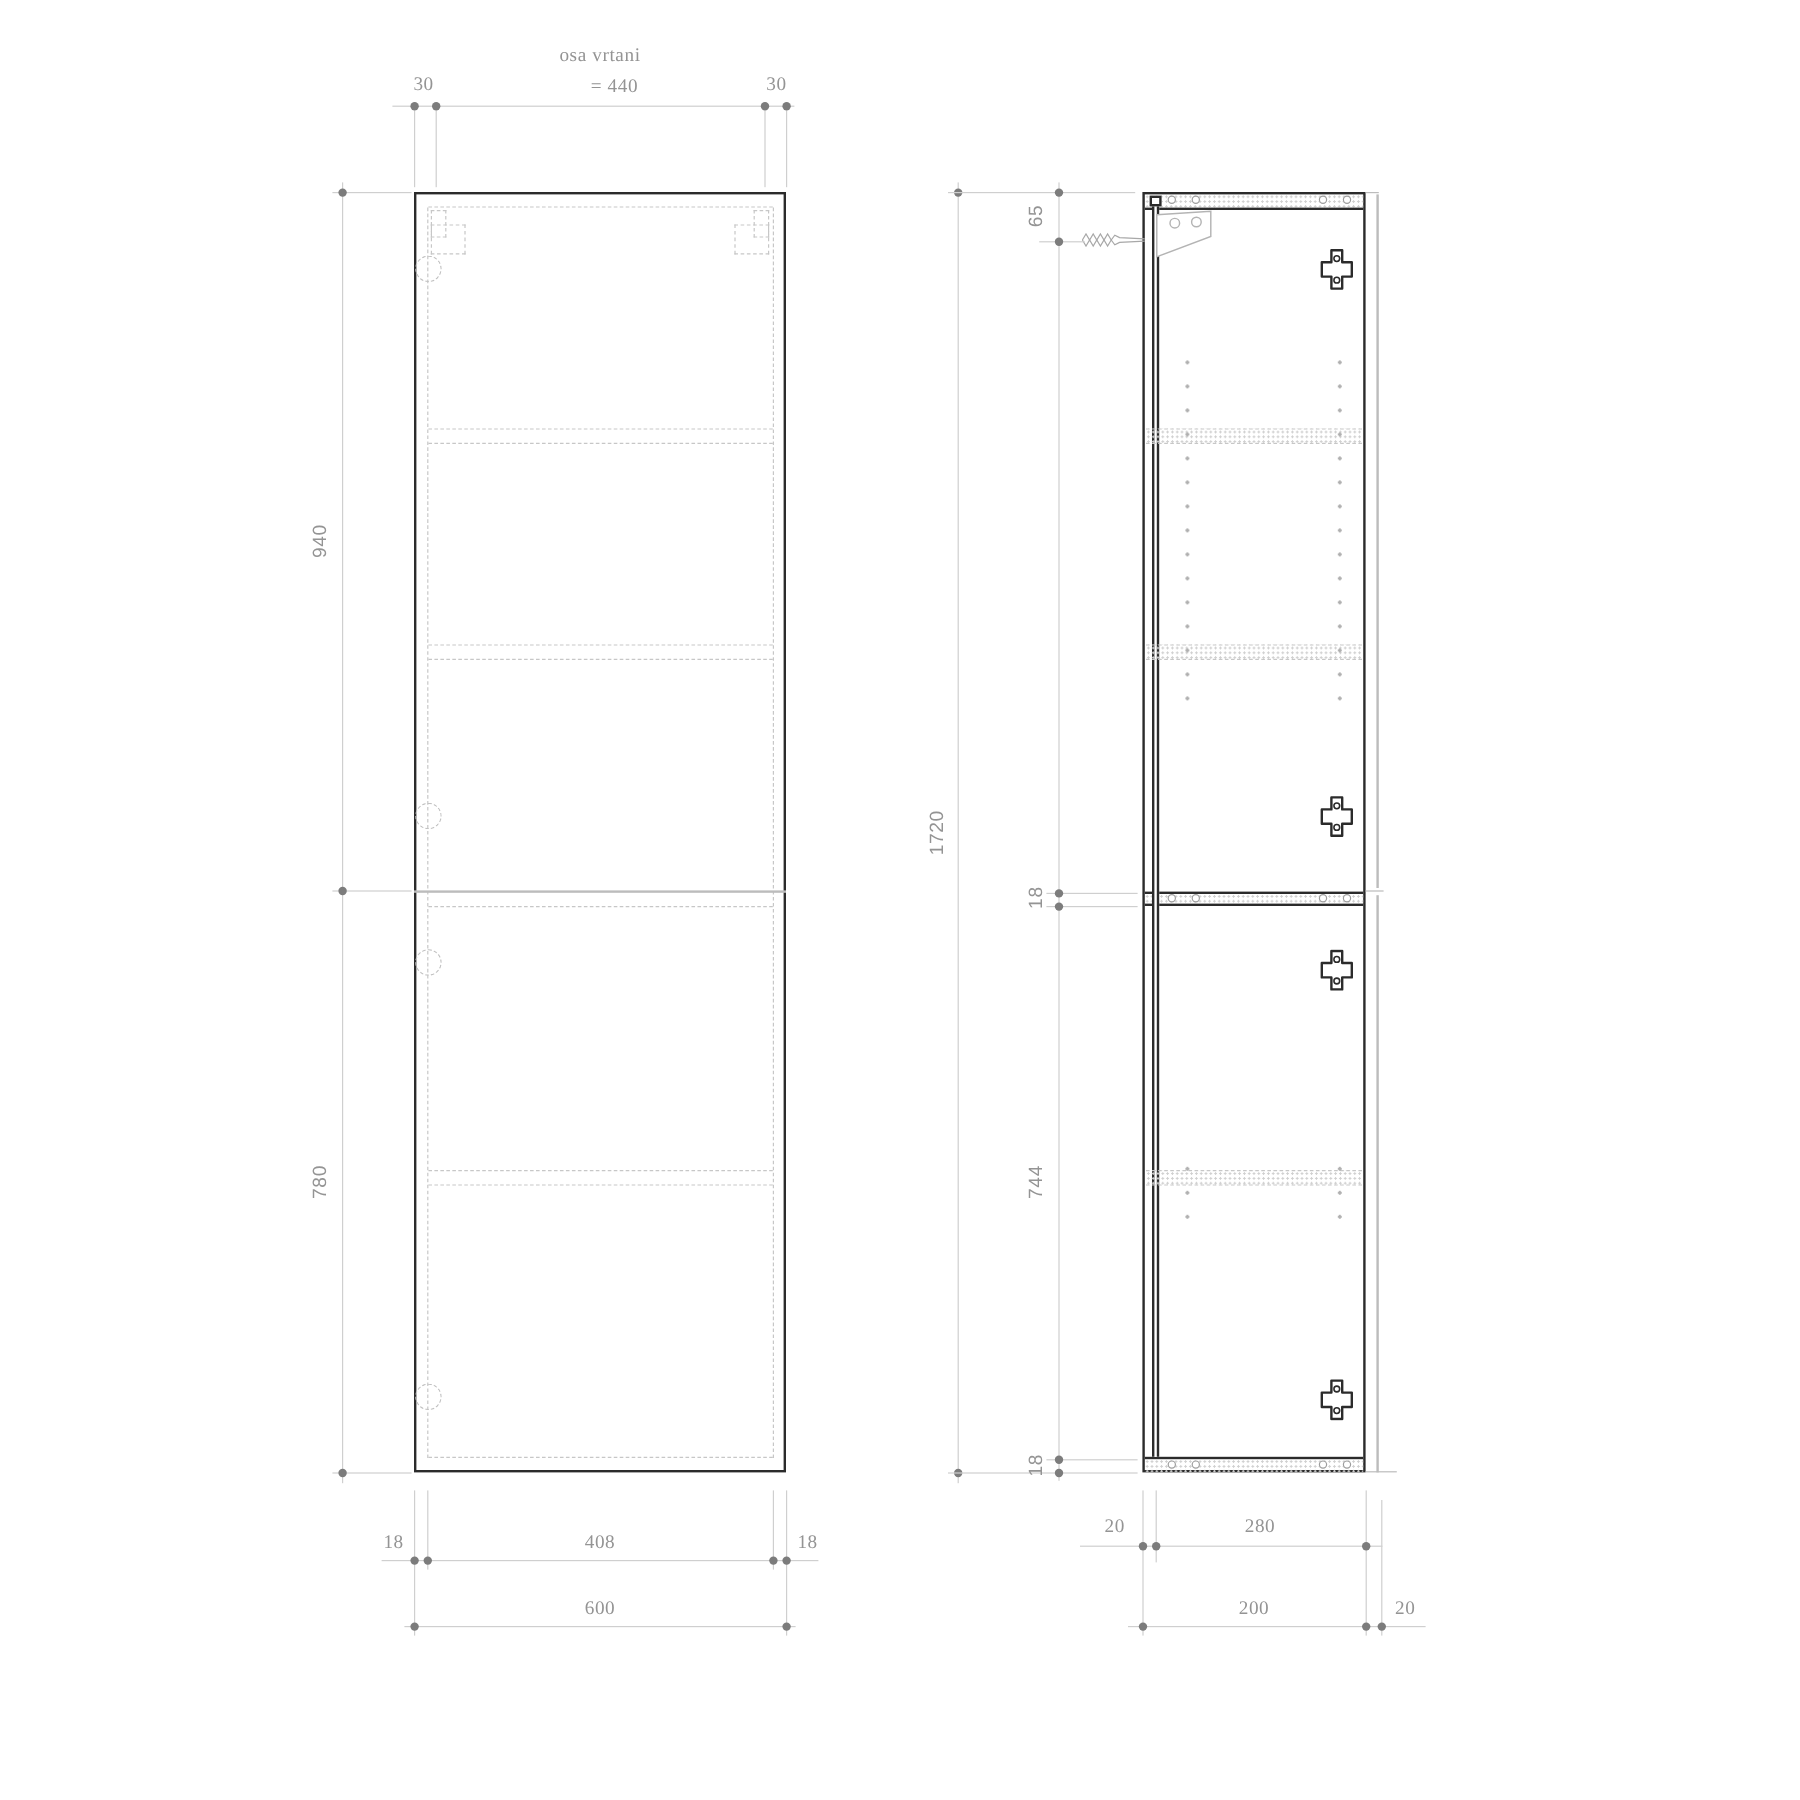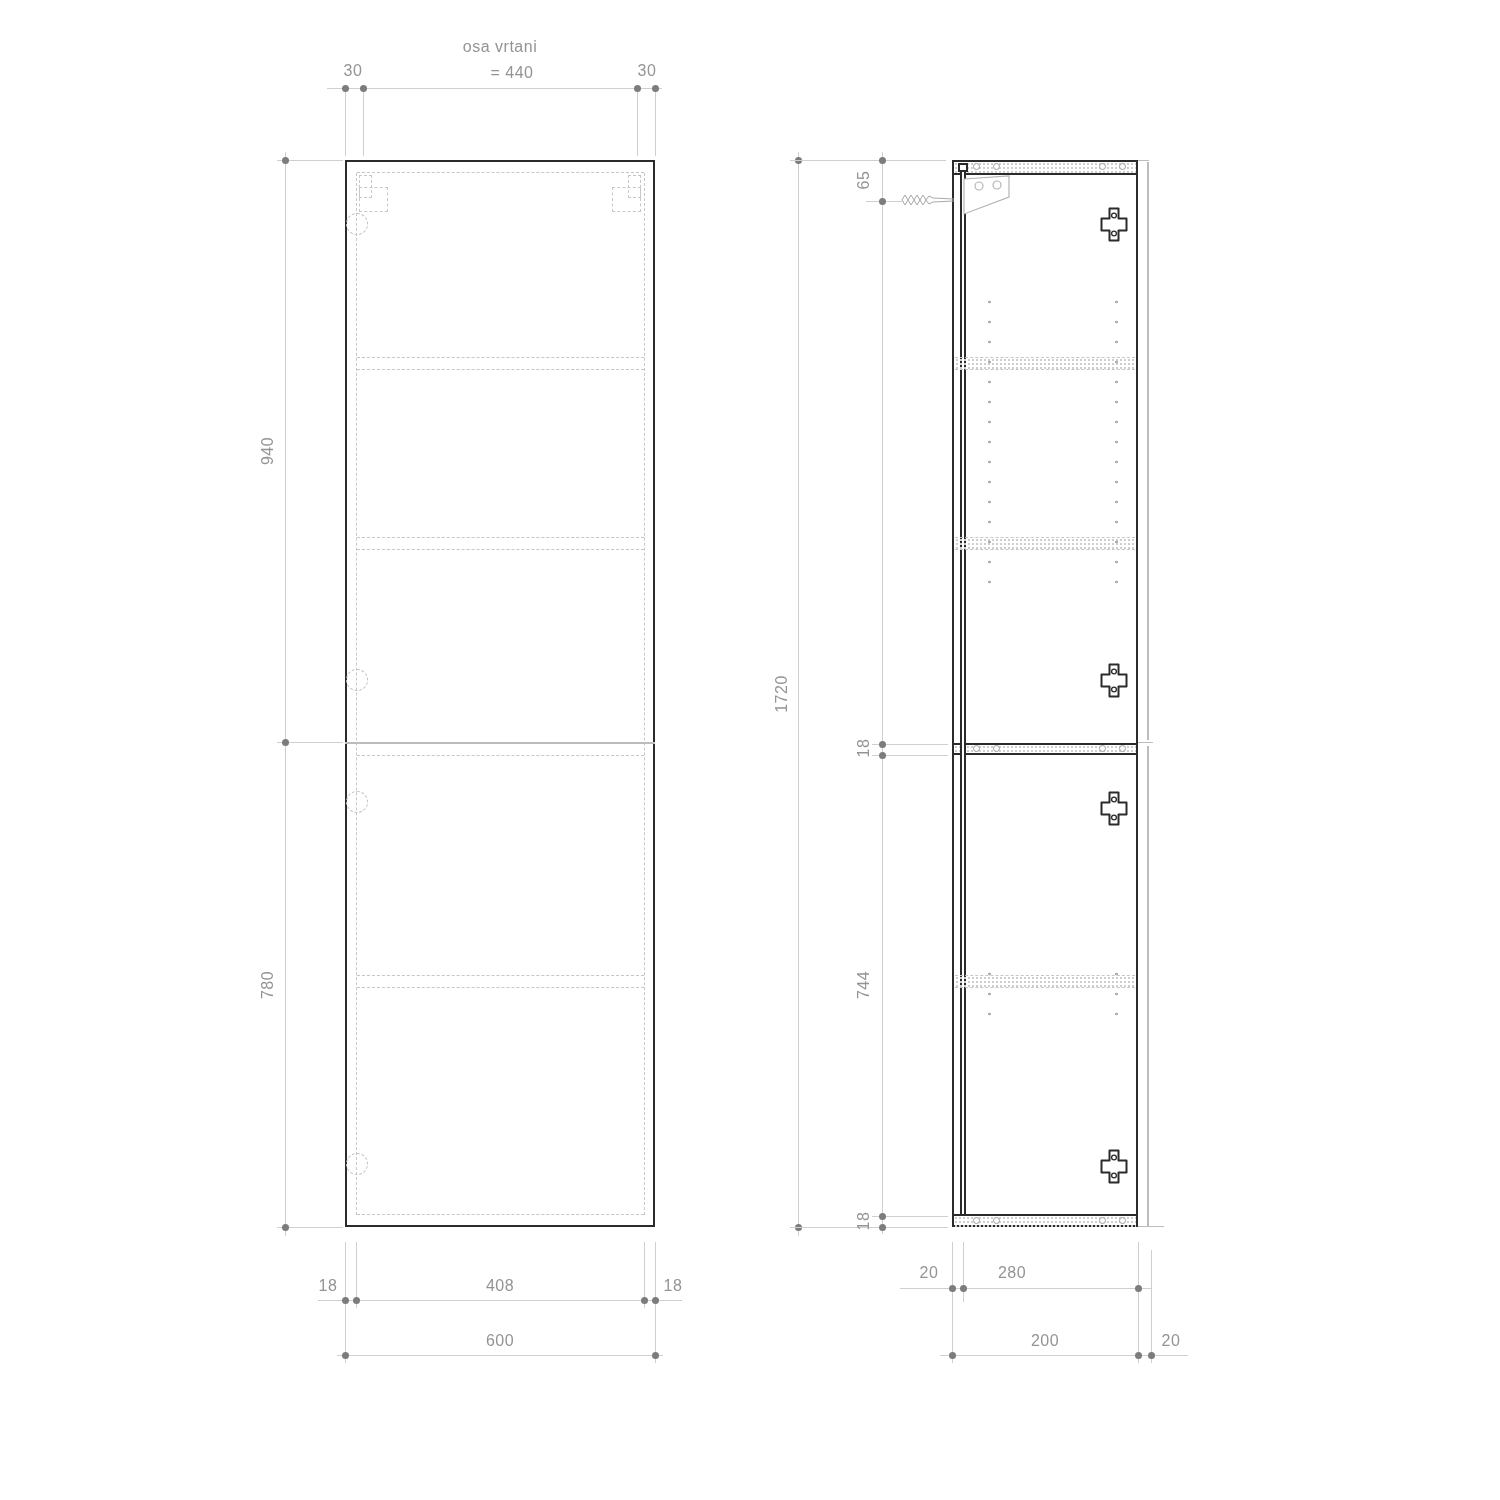--- a/index.html
+++ b/index.html
@@ -4,21 +4,21 @@
 <style>
   html,body{margin:0;padding:0;background:#ffffff;}
   #canvas{position:relative;width:1500px;height:1500px;background:#ffffff;overflow:hidden;
           font-family:"Liberation Sans",sans-serif;}
   .abs{position:absolute;}
   
   .hl{position:absolute;height:1px;background:#cfcfcf;}
   .vl{position:absolute;width:1px;background:#cfcfcf;}
   .dot{position:absolute;width:7px;height:7px;border-radius:50%;background:#7c7c7c;}
   .lbl{position:absolute;font-size:16px;color:#949494;white-space:nowrap;
-       transform:translate(-50%,-50%);letter-spacing:0.5px;}
+       transform:translate(-50%,-50%);letter-spacing:0.5px;font-family:Liberation Serif, serif;}
   .lblv{position:absolute;font-size:16px;color:#949494;white-space:nowrap;
         transform:translate(-50%,-50%) rotate(-90deg);letter-spacing:0.5px;}
   
   .body-rect{position:absolute;border:2px solid #2b2b2b;box-sizing:border-box;background:#fff;}
   .dash-h{position:absolute;height:0;border-top:1px dashed #c7c7c7;}
   .dash-v{position:absolute;width:0;border-left:1px dashed #c7c7c7;}
   .bandf{position:absolute;border-top:1px dashed #c7c7c7;border-bottom:1px dashed #c7c7c7;box-sizing:border-box;}
   .speckle{background-image:radial-gradient(circle,#cfcfcf 0.8px,transparent 1px);background-size:4px 4px;}
   .pcirc{position:absolute;width:7px;height:7px;border:1px solid #9e9e9e;border-radius:50%;background:#fff;box-sizing:border-box;}
   .pins{position:absolute;width:5px;background-image:radial-gradient(circle,#b0b0b0 1.3px,transparent 1.6px);
@@ -208,21 +208,21 @@
   <div>
     <div class="vl" style="left:952px;top:1242px;height:121px;"></div>
     <div class="vl" style="left:963px;top:1242px;height:60px;"></div>
     <div class="vl" style="left:1138px;top:1242px;height:121px;"></div>
     <div class="vl" style="left:1151px;top:1250px;height:113px;"></div>
     <div class="hl" style="left:900px;top:1288px;width:252px;"></div>
     <div class="dot" style="left:949px;top:1285px;"></div>
     <div class="dot" style="left:960px;top:1285px;"></div>
     <div class="dot" style="left:1135px;top:1285px;"></div>
     <div class="lbl" style="left:929px;top:1273px;">20</div>
-    <div class="lbl" style="left:1012px;top:1273px;text-align:center;">280</div>
+    <div class="lbl" style="left:1050px;top:1273px;text-align:center;">280</div>
     <div class="hl" style="left:940px;top:1355px;width:248px;"></div>
     <div class="dot" style="left:949px;top:1352px;"></div>
     <div class="dot" style="left:1135px;top:1352px;"></div>
     <div class="dot" style="left:1148px;top:1352px;"></div>
     <div class="lbl" style="left:1045px;top:1341px;">200</div>
     <div class="lbl" style="left:1171px;top:1341px;">20</div>
   </div>
 
 </div>
 

